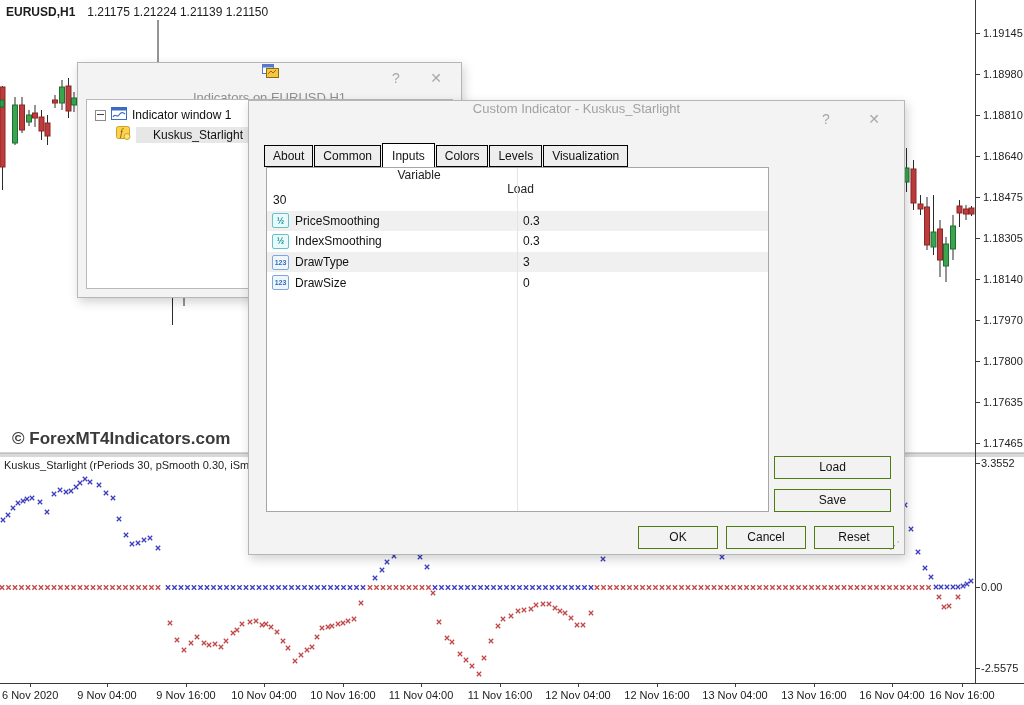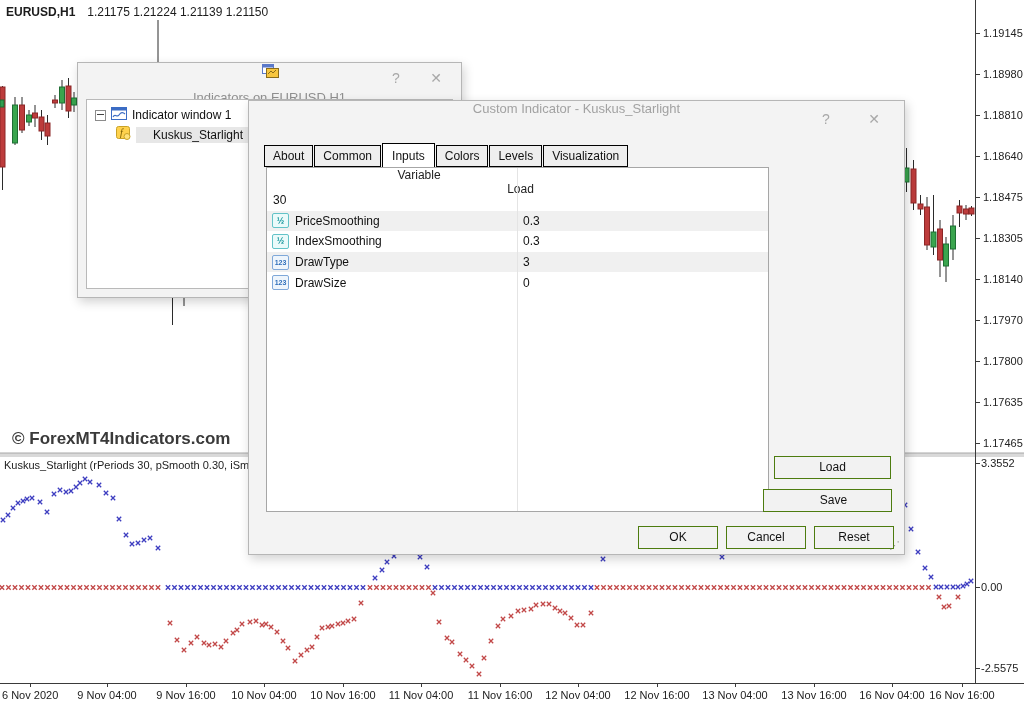--- a/index.html
+++ b/index.html
@@ -41,21 +41,21 @@
   .pt-row{display:flex;height:20.6px;align-items:center;}
   .pt-row.alt{background:#f0f0f0;}
   .c1{width:250px;display:flex;align-items:center;gap:6px;padding-left:5px;box-sizing:border-box;}
   .c2{padding-left:6px;}
   .icon-badge{width:15px;height:13px;border-radius:2px;display:flex;align-items:center;justify-content:center;
               font-weight:700;flex:0 0 auto;}
   .icon-int{color:#2f6fba;background:#eef5fc;border:1px solid #7fa8d9;font-size:7px;}
   .icon-double{color:#11949a;background:#eafafa;border:1px solid #63c3c8;font-size:9px;}
   .btn{position:absolute;background:#f2f2f2;border:1px solid #4d7c0f;font-size:12px;text-align:center;line-height:20px;color:#111;}
   .btn-load{left:525px;top:355px;width:115px;height:21px;}
-  .btn-save{left:514px;top:388px;width:115px;height:21px;padding-left:12px;}
+  .btn-save{left:525px;top:388px;width:115px;height:21px;}
   .btn-ok{left:389px;top:425px;width:78px;height:21px;}
   .btn-cancel{left:477px;top:425px;width:78px;height:21px;}
   .btn-reset{left:565px;top:425px;width:78px;height:21px;}
   .grip{position:absolute;right:3px;bottom:2px;font-size:11px;color:#9a9a9a;letter-spacing:1px;}
 </style>
 </head>
 <body>
 
 <div class="screen">
 

